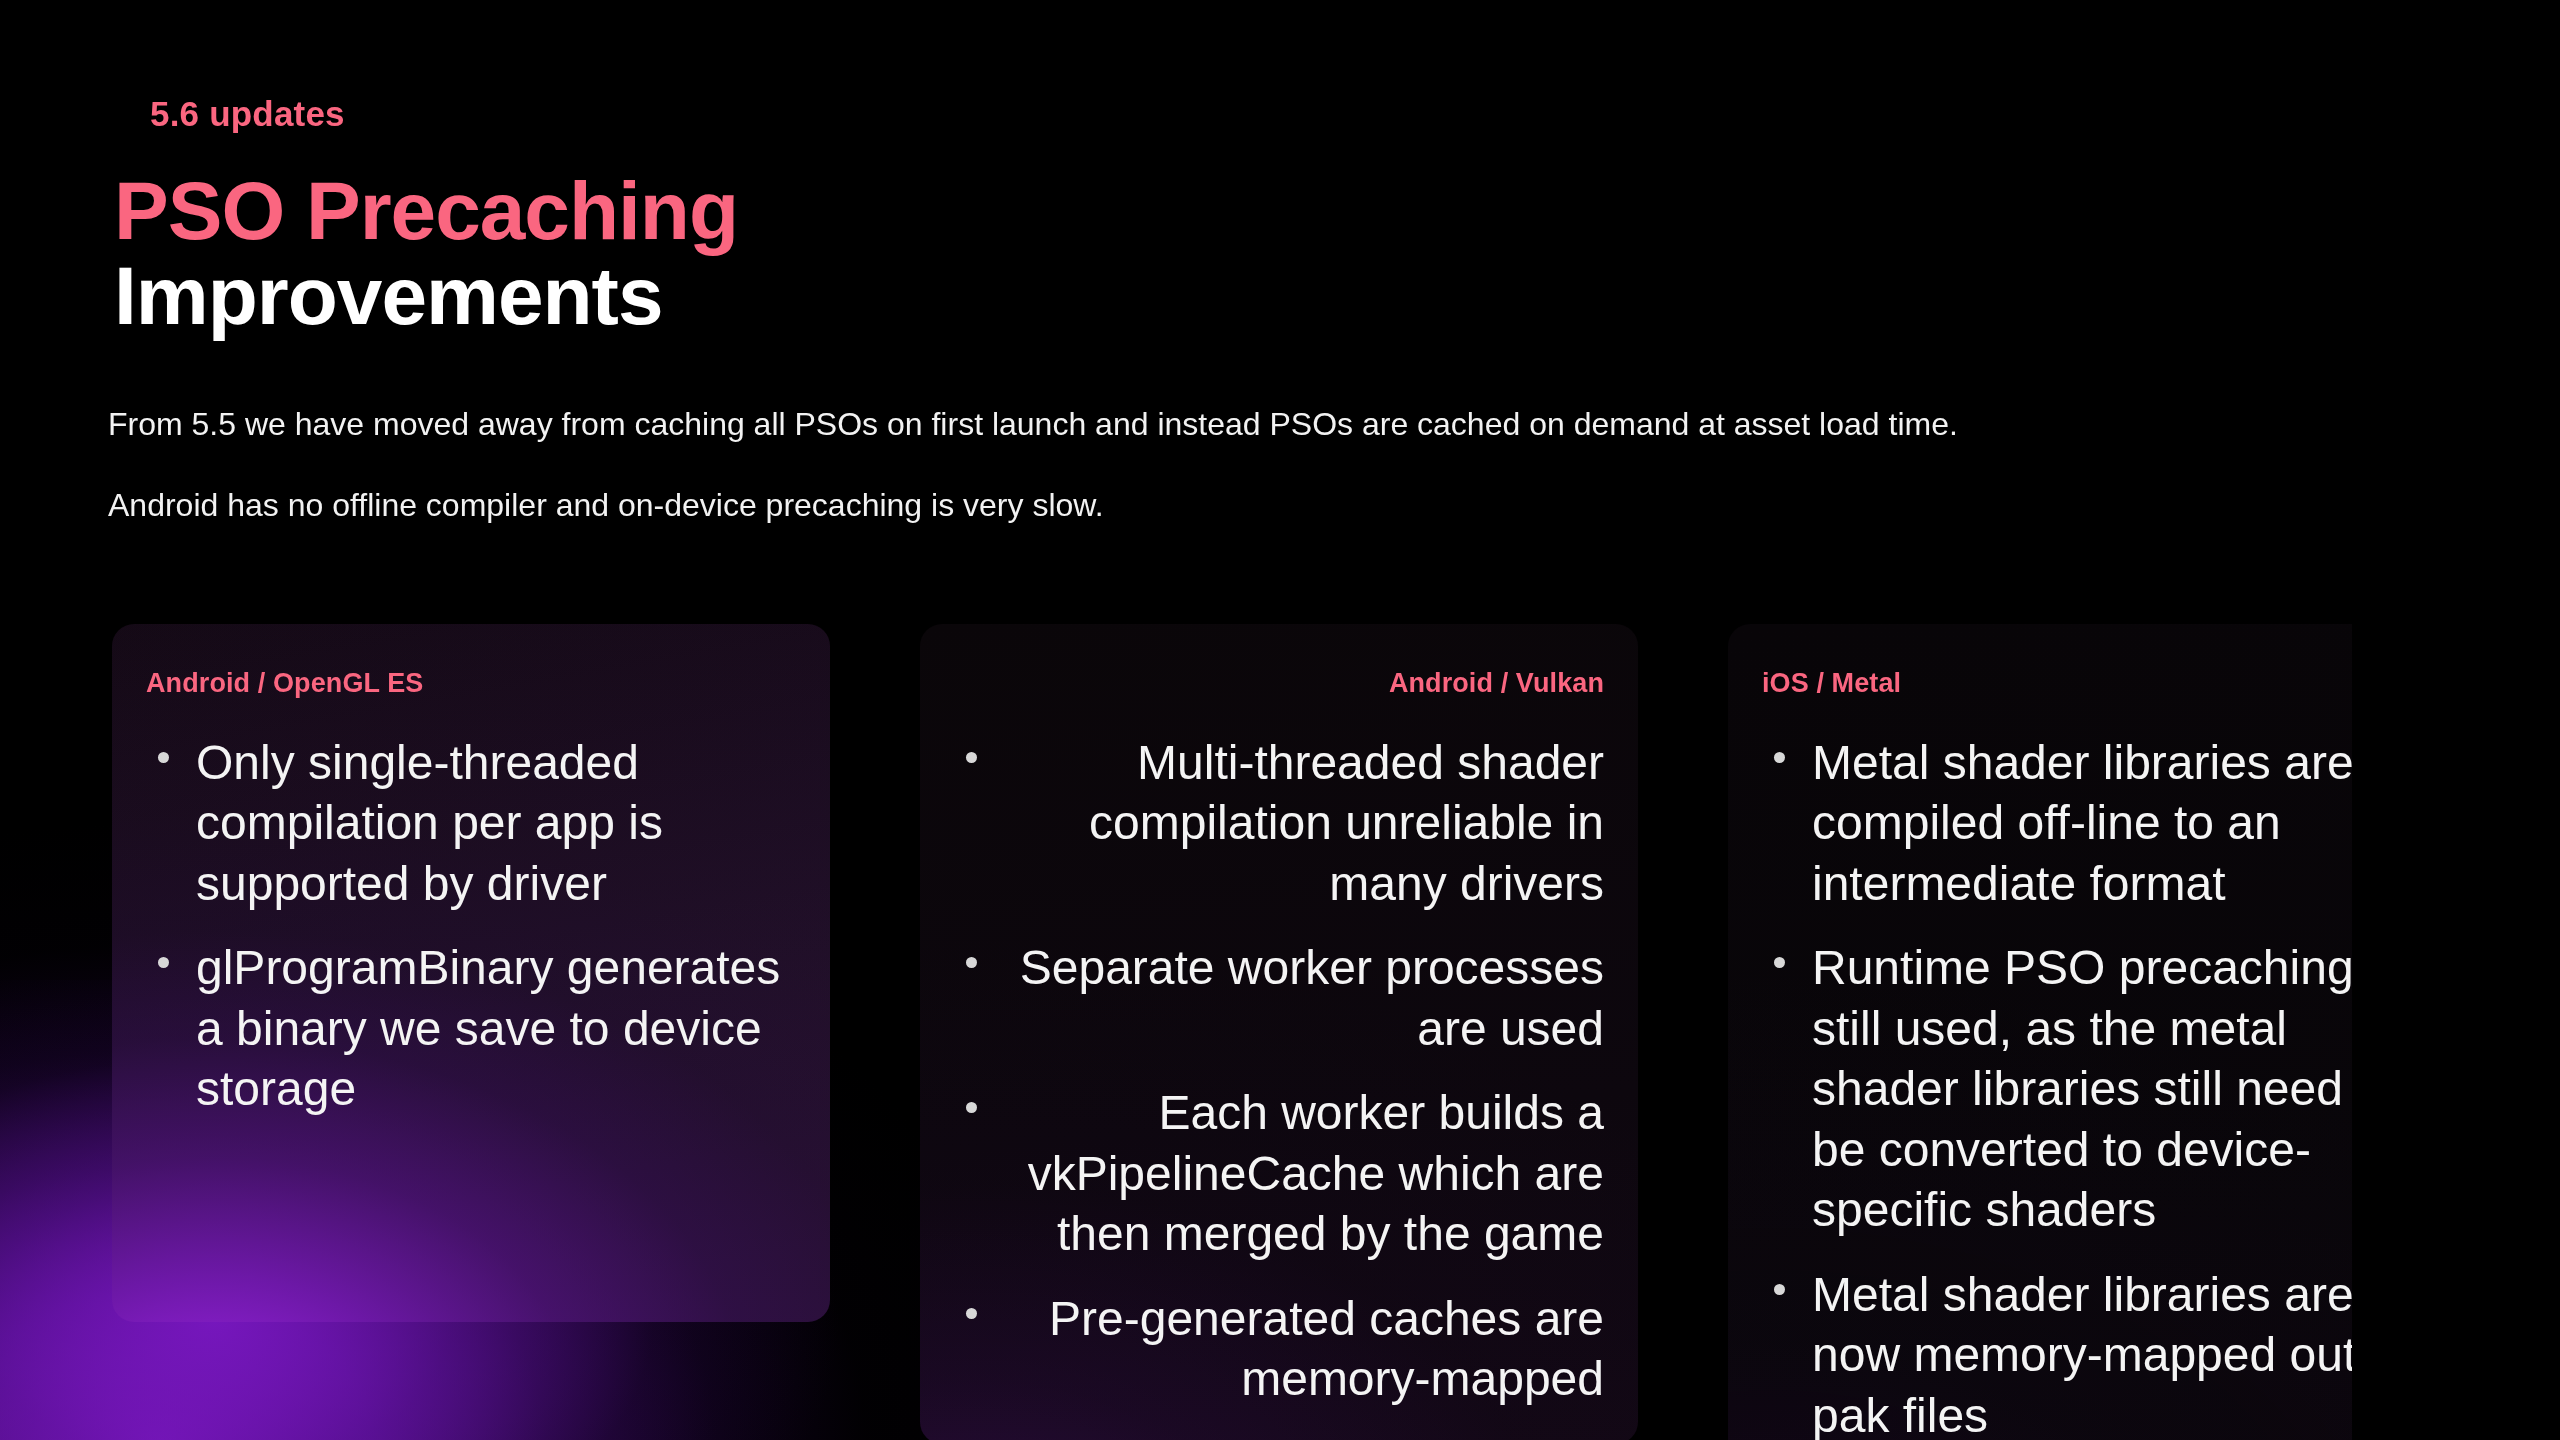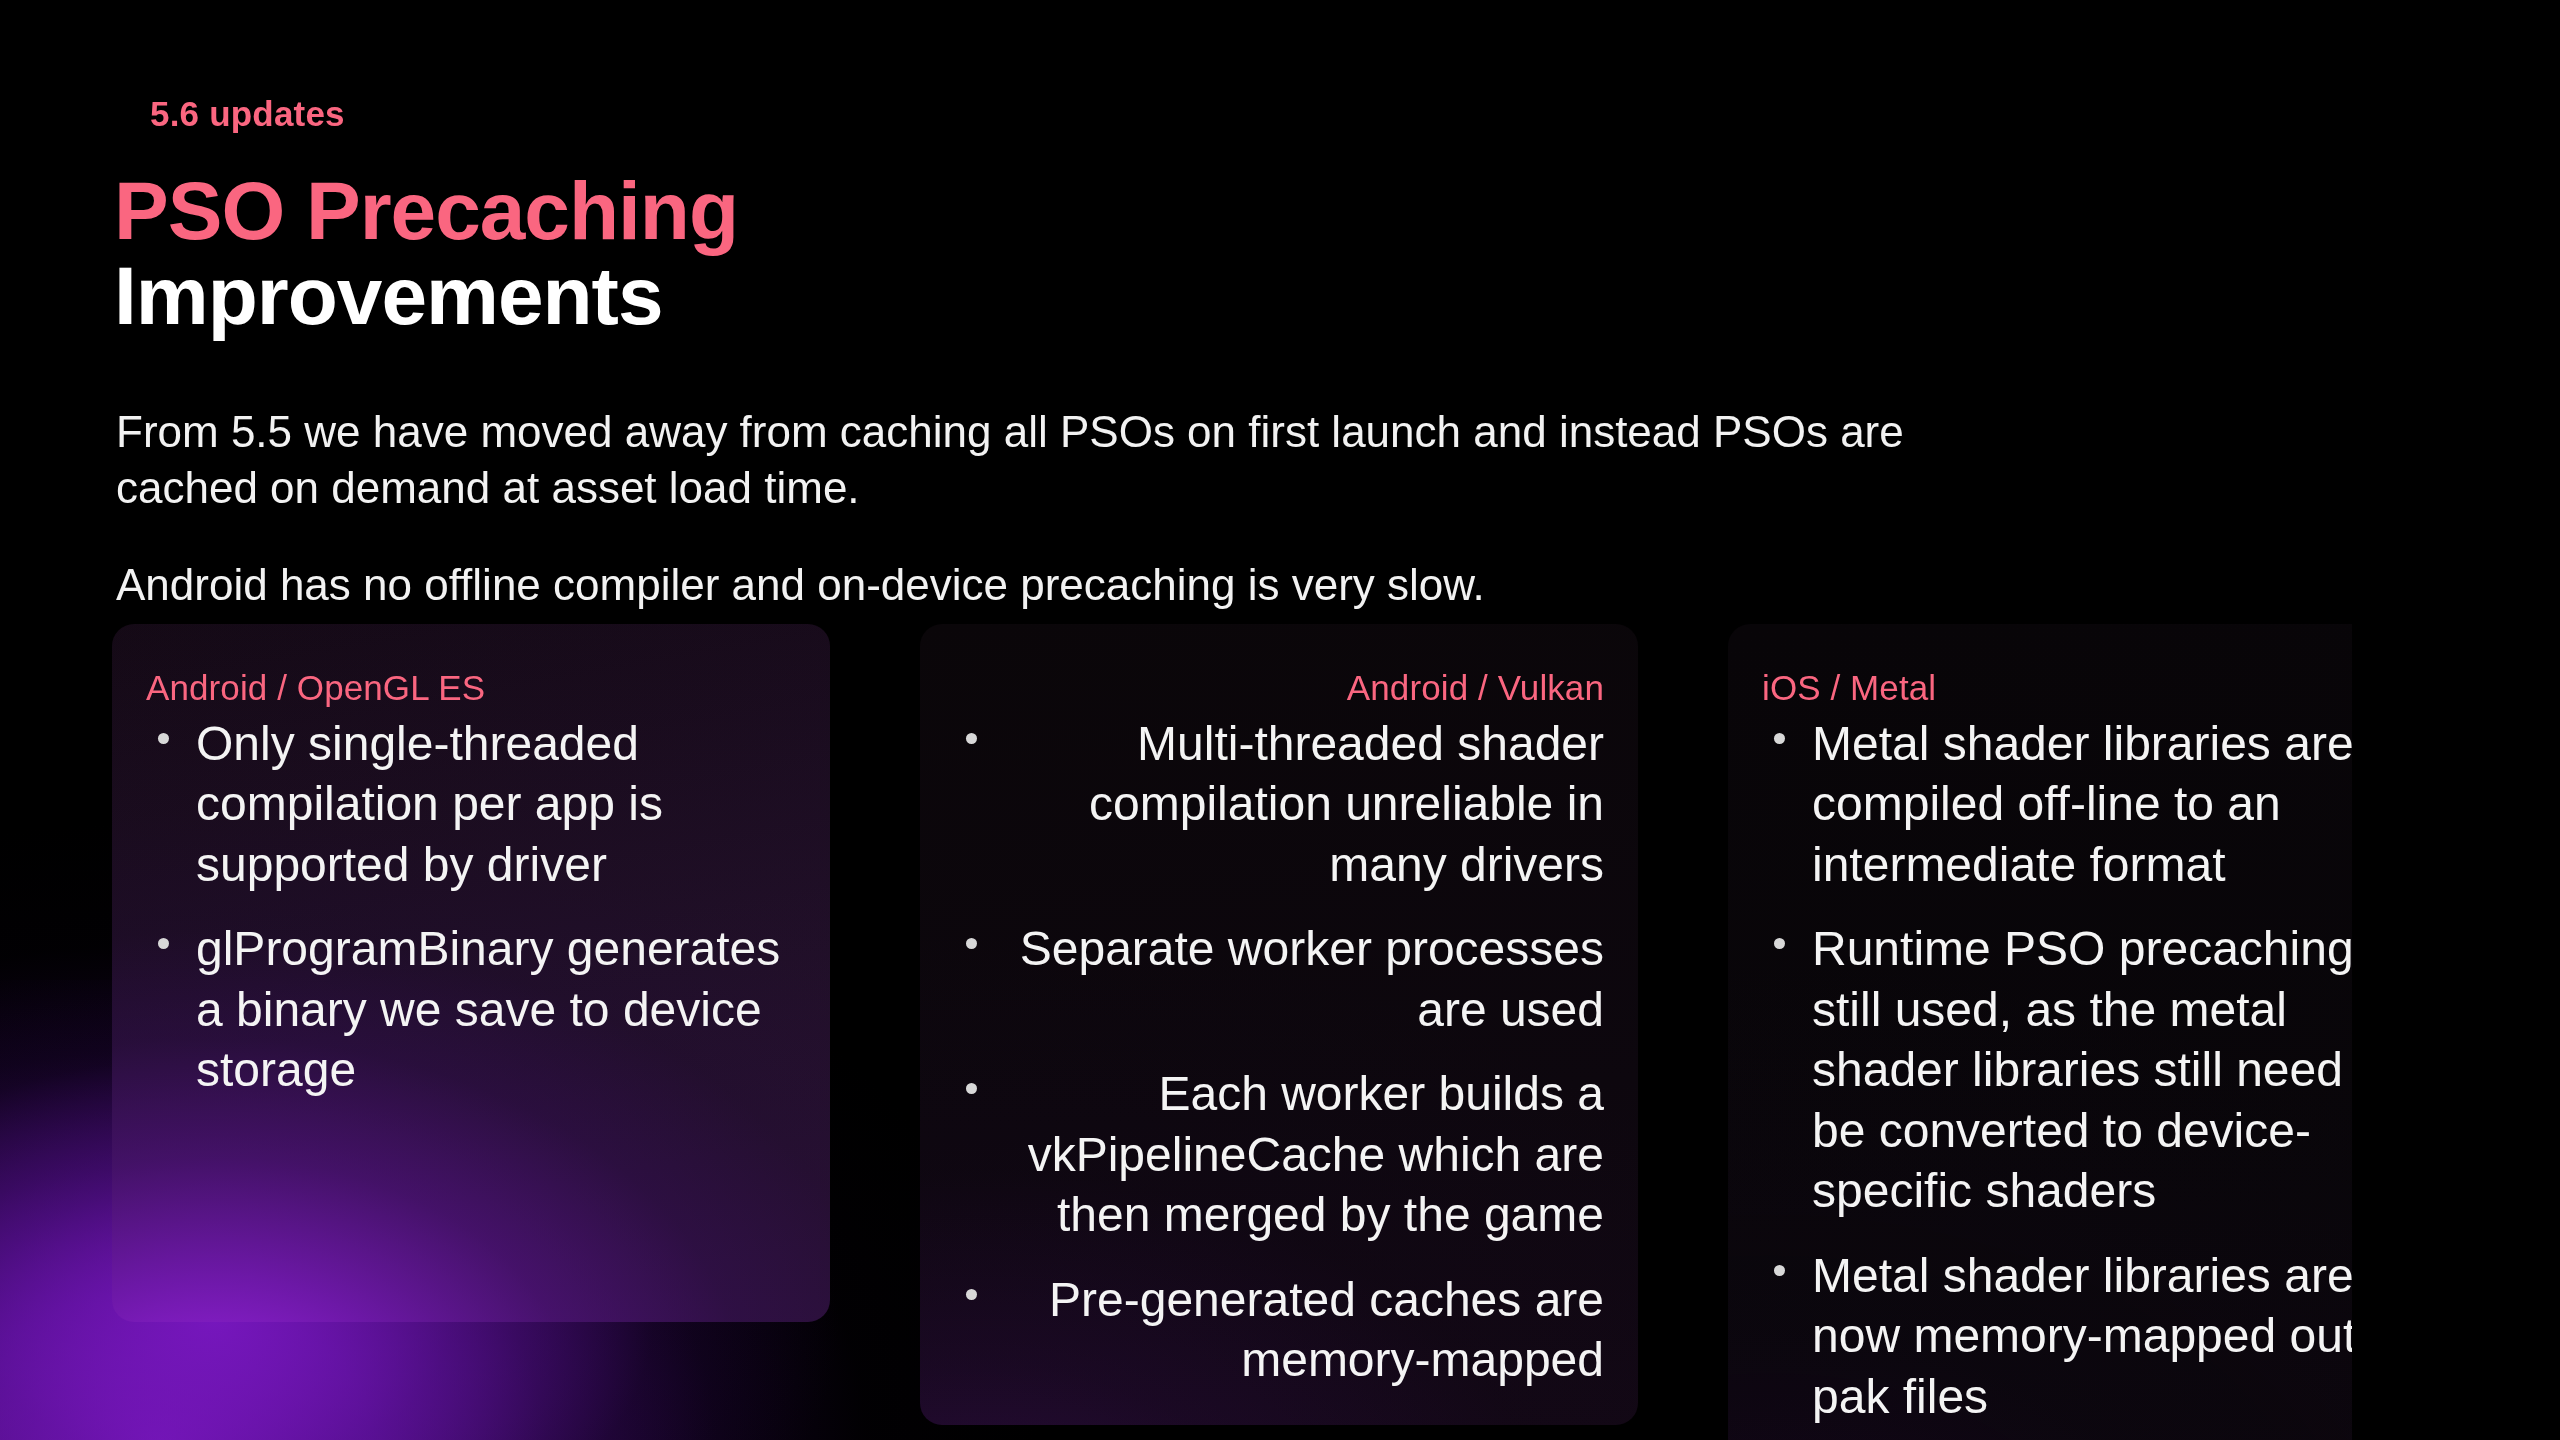--- a/index.html
+++ b/index.html
@@ -72,24 +72,24 @@
     font-size: 82px;
     font-weight: bold;
     color: #ffffff;
     letter-spacing: -1px;
     display: block;
     margin-top: 4px;
   }
 
   .body-copy {
     position: absolute;
-    left: 116px;
+    left: 108px;
     top: 404px;
     width: 1880px;
-    font-size: 44px;
+    font-size: 32px;
     line-height: 1.28;
     color: #f2f2f2;
     font-weight: normal;
   }
   .body-copy p { margin: 0; }
   .body-copy p + p { margin-top: 40px; }
 
   .cards {
     position: absolute;
     left: 112px;
@@ -131,24 +131,24 @@
   }
   .card-3 {
     background:
       radial-gradient(ellipse 130% 80% at 6% 120%,
         rgba(70, 16, 112, 0.16) 0%,
         rgba(34, 8, 58, 0.07) 45%,
         rgba(0, 0, 0, 0) 100%),
       linear-gradient(175deg, #080508 0%, #09060a 70%, #0b060c 100%);
   }
   .card-heading {
-    font-size: 35px;
-    font-weight: normal;
+    font-size: 27px;
+    font-weight: bold;
     color: #fa6680;
-    margin: 0 0 6px 0;
+    margin: 0 0 34px 0;
     letter-spacing: 0.1px;
   }
   .bullets {
     list-style: none;
     margin: 0;
     padding: 0;
   }
   .bullet {
     position: relative;
     padding-left: 50px;

